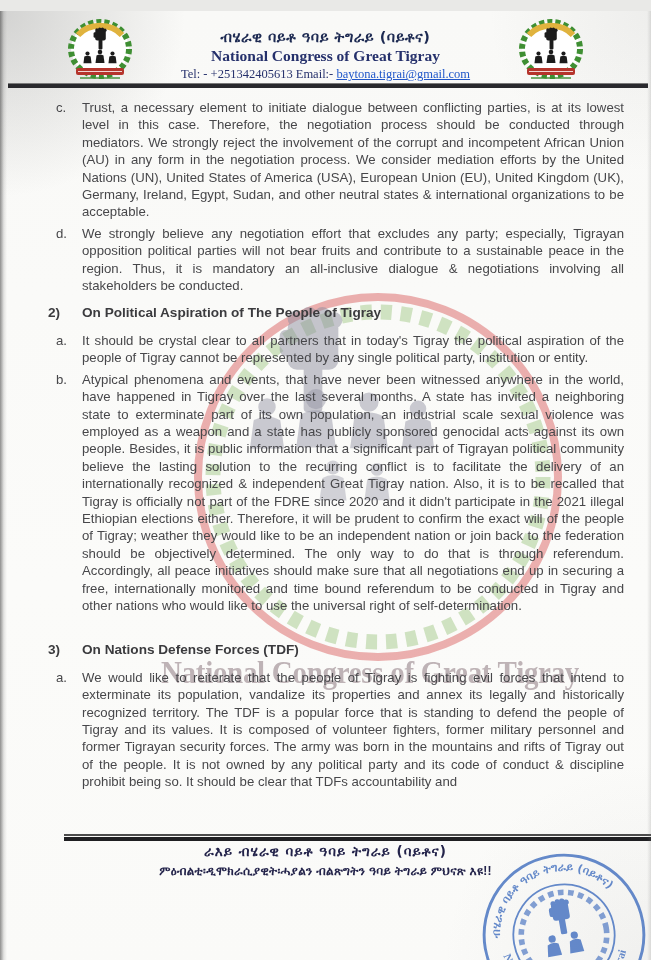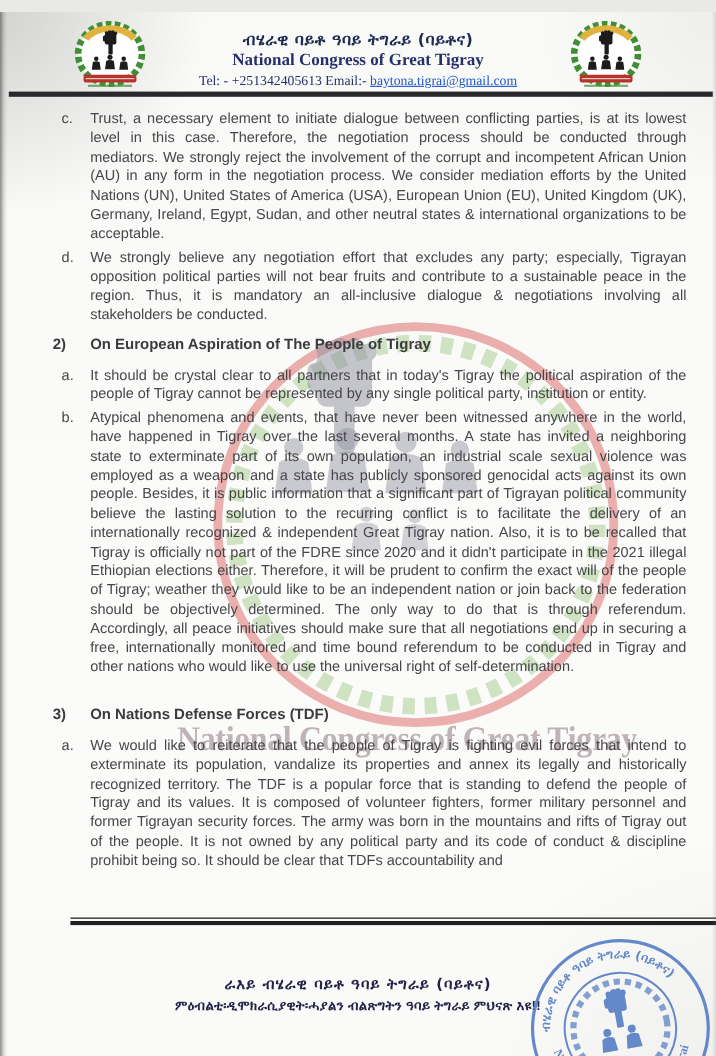--- a/index.html
+++ b/index.html
@@ -43,21 +43,21 @@
     font-size:13.2px;line-height:17.4px;color:#47474a;}
   .item{display:flex;margin:0 0 4px 0;}
   .item .marker{flex:0 0 34px;}
   .item .marker.letter{padding-left:8px;box-sizing:border-box;}
   .item .text{flex:1;margin:0;text-align:justify;}
   .item.heading{margin:10px 0 10px 0;font-weight:bold;color:#3b3b3e;font-size:13.6px;}
   .item.heading .text{text-align:left;}
   .item.gap-top{margin-top:27px;}
 
   
-  .footer{position:absolute;top:876px;left:0;right:0;text-align:center;z-index:3;}
+  .footer{position:absolute;top:832px;left:0;right:0;text-align:center;z-index:3;}
   .footer .f1{font-family:"DejaVu Sans",sans-serif;font-weight:bold;font-size:13.5px;color:#23234a;letter-spacing:1px;}
   .footer .f2{font-family:Liberation Sans, sans-serif;font-weight:bold;font-size:12px;color:#23234a;margin-top:4px;letter-spacing:.3px;}
 
   .stamp{position:absolute;left:474px;top:834px;width:180px;height:180px;z-index:5;
     transform:rotate(-10deg);opacity:.85;}
 </style>
 </head>
 <body>
 
 <svg width="0" height="0" style="position:absolute" aria-hidden="true">
@@ -137,21 +137,21 @@
     <div class="item">
       <span class="marker letter">c.</span>
       <p class="text">Trust, a necessary element to initiate dialogue between conflicting parties, is at its lowest level in this case. Therefore, the negotiation process should be conducted through mediators. We strongly reject the involvement of the corrupt and incompetent African Union (AU) in any form in the negotiation process. We consider mediation efforts by the United Nations (UN), United States of America (USA), European Union (EU), United Kingdom (UK), Germany, Ireland, Egypt, Sudan, and other neutral states &amp; international organizations to be acceptable.</p>
     </div>
     <div class="item">
       <span class="marker letter">d.</span>
       <p class="text">We strongly believe any negotiation effort that excludes any party; especially, Tigrayan opposition political parties will not bear fruits and contribute to a sustainable peace in the region. Thus, it is mandatory an all-inclusive dialogue &amp; negotiations involving all stakeholders be conducted.</p>
     </div>
     <div class="item heading">
       <span class="marker num">2)</span>
-      <p class="text">On European Aspiration of The People of Tigray</p>
+      <p class="text">On Political Aspiration of The People of Tigray</p>
     </div>
     <div class="item">
       <span class="marker letter">a.</span>
       <p class="text">It should be crystal clear to all partners that in today's Tigray the political aspiration of the people of Tigray cannot be represented by any single political party, institution or entity.</p>
     </div>
     <div class="item">
       <span class="marker letter">b.</span>
       <p class="text">Atypical phenomena and events, that have never been witnessed anywhere in the world, have happened in Tigray over the last several months. A state has invited a neighboring state to exterminate part of its own population, an industrial scale sexual violence was employed as a weapon and a state has publicly sponsored genocidal acts against its own people. Besides, it is public information that a significant part of Tigrayan political community believe the lasting solution to the recurring conflict is to facilitate the delivery of an internationally recognized &amp; independent Great Tigray nation. Also, it is to be recalled that Tigray is officially not part of the FDRE since 2020 and it didn't participate in the 2021 illegal Ethiopian elections either. Therefore, it will be prudent to confirm the exact will of the people of Tigray; weather they would like to be an independent nation or join back to the federation should be objectively determined. The only way to do that is through referendum. Accordingly, all peace initiatives should make sure that all negotiations end up in securing a free, internationally monitored and time bound referendum to be conducted in Tigray and other nations who would like to use the universal right of self-determination.</p>
     </div>
     <div class="item heading gap-top">

